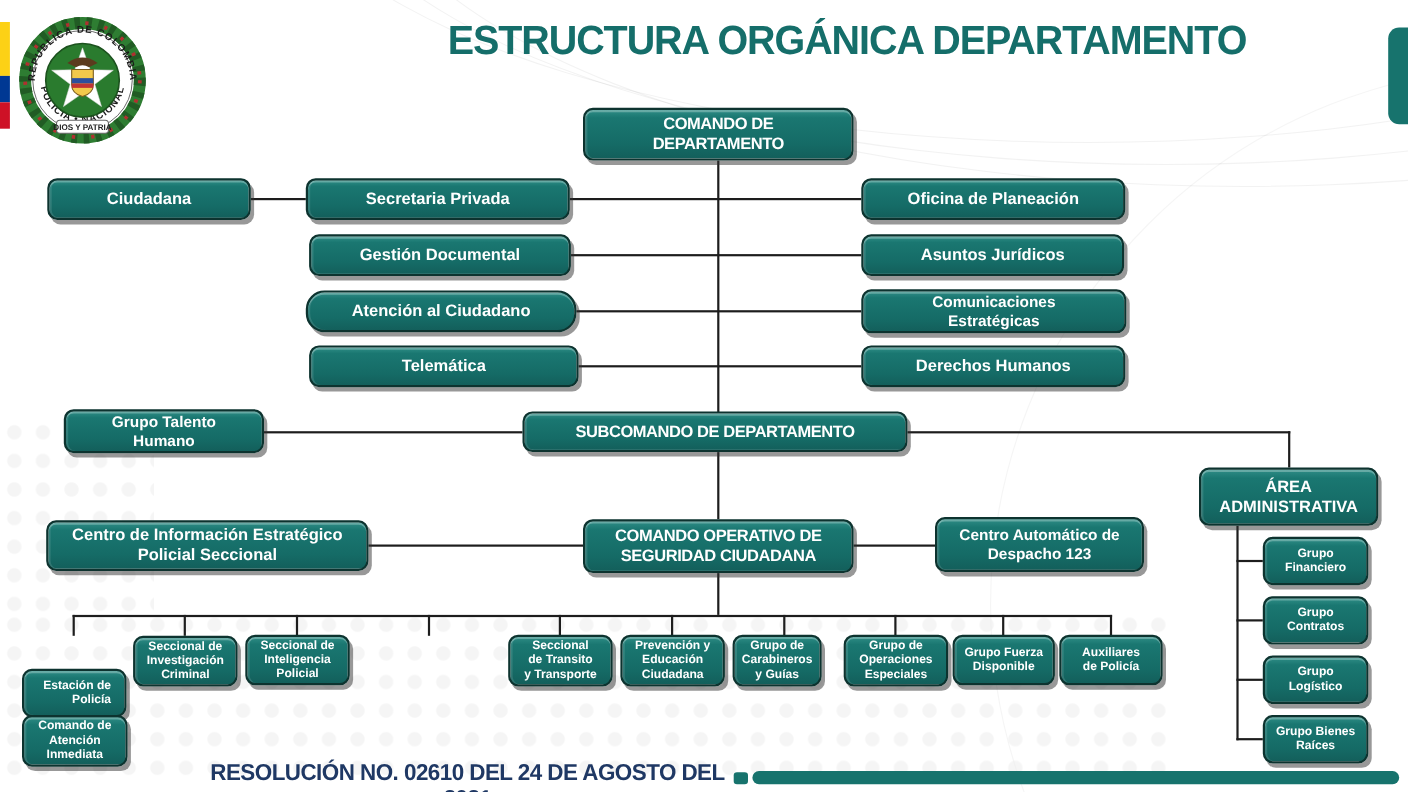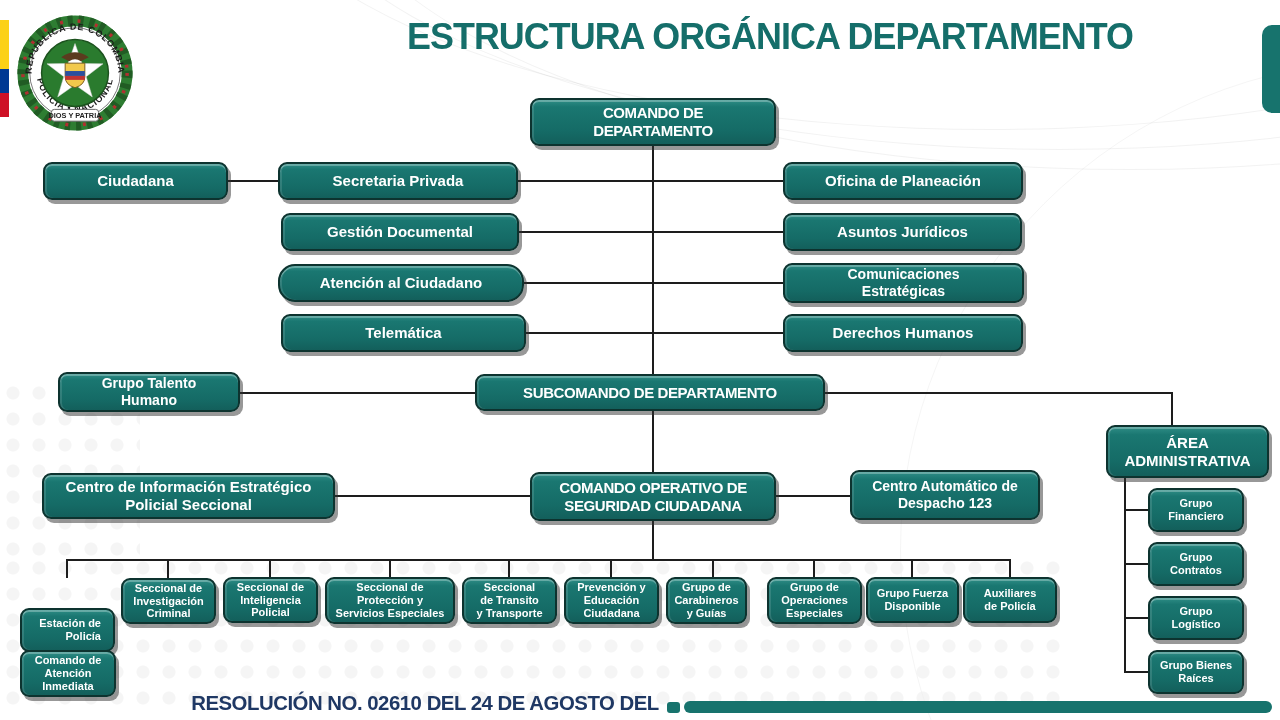--- a/index.html
+++ b/index.html
@@ -141,35 +141,34 @@
   <div class="box fs15" style="left:278px;top:264px;width:246px;height:38px;border-radius:17px;">Atención al Ciudadano</div>
   <div class="box fs15" style="left:281px;top:314px;width:245px;height:38px;">Telemática</div>
 
   <div class="box fs15" style="left:783px;top:162px;width:240px;height:38px;">Oficina de Planeación</div>
   <div class="box fs15" style="left:783px;top:213px;width:239px;height:38px;">Asuntos Jurídicos</div>
   <div class="box fs14" style="left:783px;top:263px;width:241px;height:40px;padding:2px 44px;">Comunicaciones Estratégicas</div>
   <div class="box fs15" style="left:783px;top:314px;width:240px;height:38px;">Derechos Humanos</div>
 
   <div class="box fs14" style="left:58px;top:372px;width:182px;height:40px;padding:2px 30px;">Grupo Talento Humano</div>
   <div class="box fs15 cond" style="left:475px;top:374px;width:350px;height:37px;">SUBCOMANDO DE DEPARTAMENTO</div>
-  <div class="box fs15" style="left:1090px;top:425px;width:163px;height:53px;margin-left:16px;">ÁREA ADMINISTRATIVA</div>
+  <div class="box fs15" style="left:1090px;top:425px;width:163px;height:53px;">ÁREA ADMINISTRATIVA</div>
 
   <div class="box fs15" style="left:42px;top:473px;width:293px;height:46px;">Centro de Información Estratégico Policial Seccional</div>
   <div class="box fs15 cond" style="left:530px;top:472px;width:246px;height:49px;">COMANDO OPERATIVO DE SEGURIDAD CIUDADANA</div>
   <div class="box fs14" style="left:850px;top:470px;width:190px;height:50px;padding:2px 14px;">Centro Automático de Despacho 123</div>
 
   <div class="box fs11" style="left:1148px;top:542px;width:96px;height:44px;padding:2px 18px;">Grupo Contratos</div>
   <div class="box fs11" style="left:1148px;top:488px;width:96px;height:44px;padding:2px 18px;">Grupo Financiero</div>
   <div class="box fs11" style="left:1148px;top:596px;width:96px;height:44px;padding:2px 18px;">Grupo Logístico</div>
   <div class="box fs11" style="left:1148px;top:650px;width:96px;height:44px;">Grupo Bienes Raíces</div>
 
   <div class="box fs11" style="left:20px;top:608px;width:95px;height:44px;padding:20px 12px;text-align:right;">Estación de Policía</div>
   <div class="box fs11" style="left:121px;top:578px;width:95px;height:46px;">Seccional de Investigación Criminal</div>
   <div class="box fs11" style="left:223px;top:577px;width:95px;height:46px;">Seccional de Inteligencia Policial</div>
-  <div class="box fs11" style="left:325px;top:577px;width:130px;height:47px;">Seccional de Protección y Servicios Especiales</div>
   <div class="box fs11" style="left:462px;top:577px;width:95px;height:47px;padding:2px 12px;">Seccional de Transito y Transporte</div>
   <div class="box fs11" style="left:564px;top:577px;width:95px;height:47px;">Prevención y Educación Ciudadana</div>
   <div class="box fs11" style="left:666px;top:577px;width:81px;height:47px;">Grupo de Carabineros y Guías</div>
   <div class="box fs11" style="left:767px;top:577px;width:95px;height:47px;">Grupo de Operaciones Especiales</div>
   <div class="box fs11" style="left:866px;top:577px;width:93px;height:46px;">Grupo Fuerza Disponible</div>
   <div class="box fs11" style="left:963px;top:577px;width:94px;height:46px;padding:2px 12px;">Auxiliares de Policía</div>
 
   <div class="box fs11" style="left:20px;top:650px;width:96px;height:47px;padding:2px 12px;">Comando de Atención Inmediata</div>
 
   <div class="resolution">RESOLUCIÓN NO. 02610 DEL 24 DE AGOSTO DEL 2021</div>

